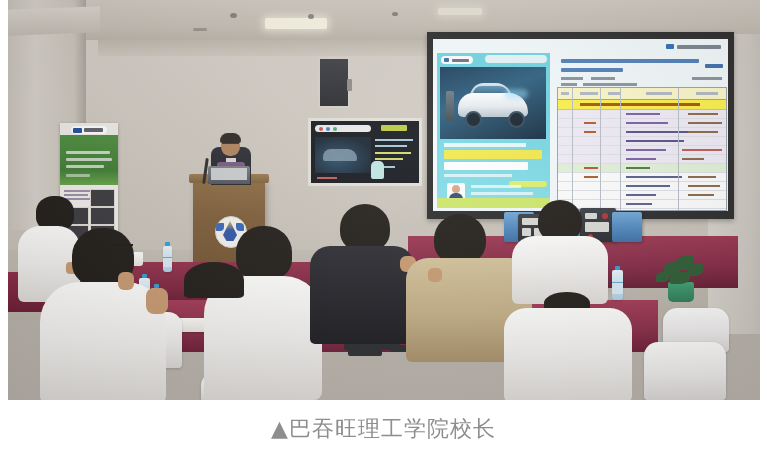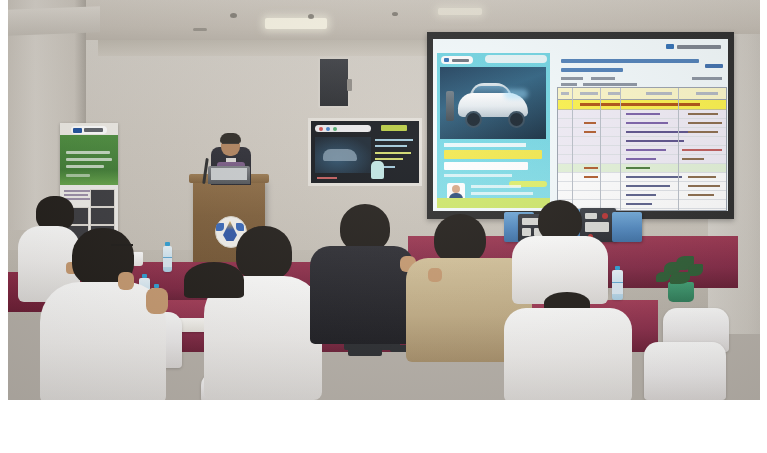--- a/index.html
+++ b/index.html
@@ -850,14 +850,17 @@
     <div class="person">
       <div class="head" style="left:536px;top:292px;width:46px;height:22px;border-radius:50% 50% 0 0;"></div>
       <div class="body-white" style="left:496px;top:308px;width:128px;height:94px;"></div>
     </div>
 
     <div class="head" style="left:176px;top:262px;width:60px;height:36px;border-radius:50% 50% 10% 10%;"></div>
 
     <div class="softlight"></div>
   </div>
 
+  <div id="caption" style="color: rgb(142, 142, 142);">
+    <span>▲巴吞旺理工学院校长</span>
+  </div>
 
 </div>
 
 </body></html>

